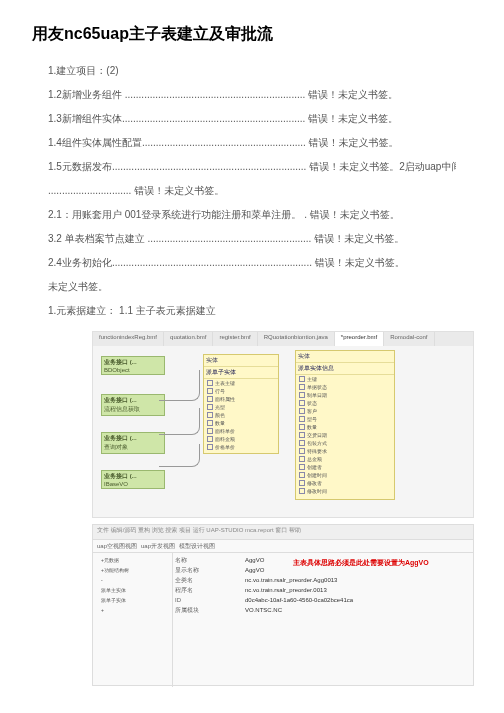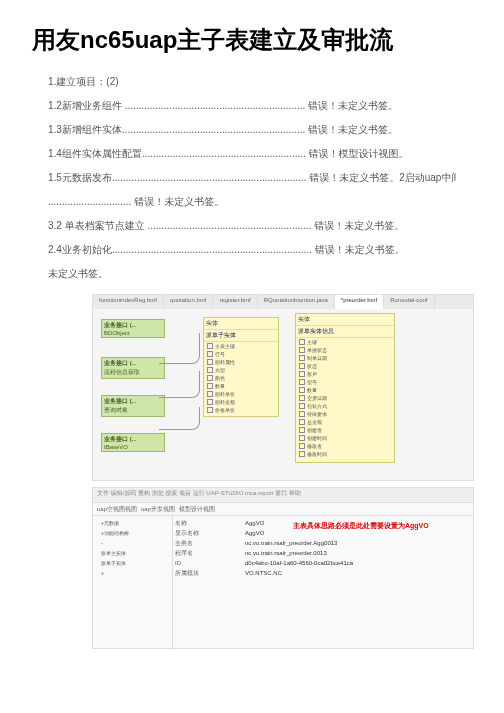--- a/index.html
+++ b/index.html
@@ -6,21 +6,21 @@
     margin: 0;
     padding: 24px 32px;
     font-family: "Microsoft YaHei", "SimSun", Arial, sans-serif;
     font-size: 11px;
     color: #333;
     width: 504px;
     box-sizing: border-box;
     background: #fff;
   }
   h1 {
-    font-size: 24px;
+    font-size: 16px;
     font-weight: bold;
     margin: 0 0 18px 0;
     color: #000;
   }
   .toc-line {
     margin: 8px 16px;
     font-size: 10px;
     color: #555;
     line-height: 1.6;
     white-space: nowrap;
@@ -106,26 +106,28 @@
 </style>
 </head>
 <body>
 
 <h1>用友nc65uap主子表建立及审批流</h1>
 
 <div id="toc-container">
     <div class="toc-line">1.建立项目：(2)</div>
     <div class="toc-line">1.2新增业务组件 ................................................................. 错误！未定义书签。</div>
     <div class="toc-line">1.3新增组件实体.................................................................. 错误！未定义书签。</div>
-    <div class="toc-line">1.4组件实体属性配置........................................................... 错误！模型设计视图。</div>
+    <div class="toc-line">1.4组件实体属性配置........................................................... 错误！未定义书签。</div>
     <div class="toc-line">1.5元数据发布...................................................................... 错误！未定义书签。2启动uap中间件和客户端。</div>
     <div class="toc-line">.............................. 错误！未定义书签。</div>
+    <div class="toc-line">2.1：用账套用户 001登录系统进行功能注册和菜单注册。 . 错误！未定义书签。</div>
     <div class="toc-line">3.2 单表档案节点建立 ........................................................... 错误！未定义书签。</div>
     <div class="toc-line">2.4业务初始化........................................................................ 错误！未定义书签。</div>
     <div class="toc-line">未定义书签。</div>
+    <div class="toc-line">1.元素据建立： 1.1 主子表元素据建立</div>
   </div>
 
 <div class="images-block">
 
   <div class="diagram">
     <div class="diagram-tabs" id="dtabs">
         <div class="dtab">functionindexReg.bmf</div>
         <div class="dtab">quotation.bmf</div>
         <div class="dtab">register.bmf</div>
         <div class="dtab">RQuotationbiontion.java</div>

